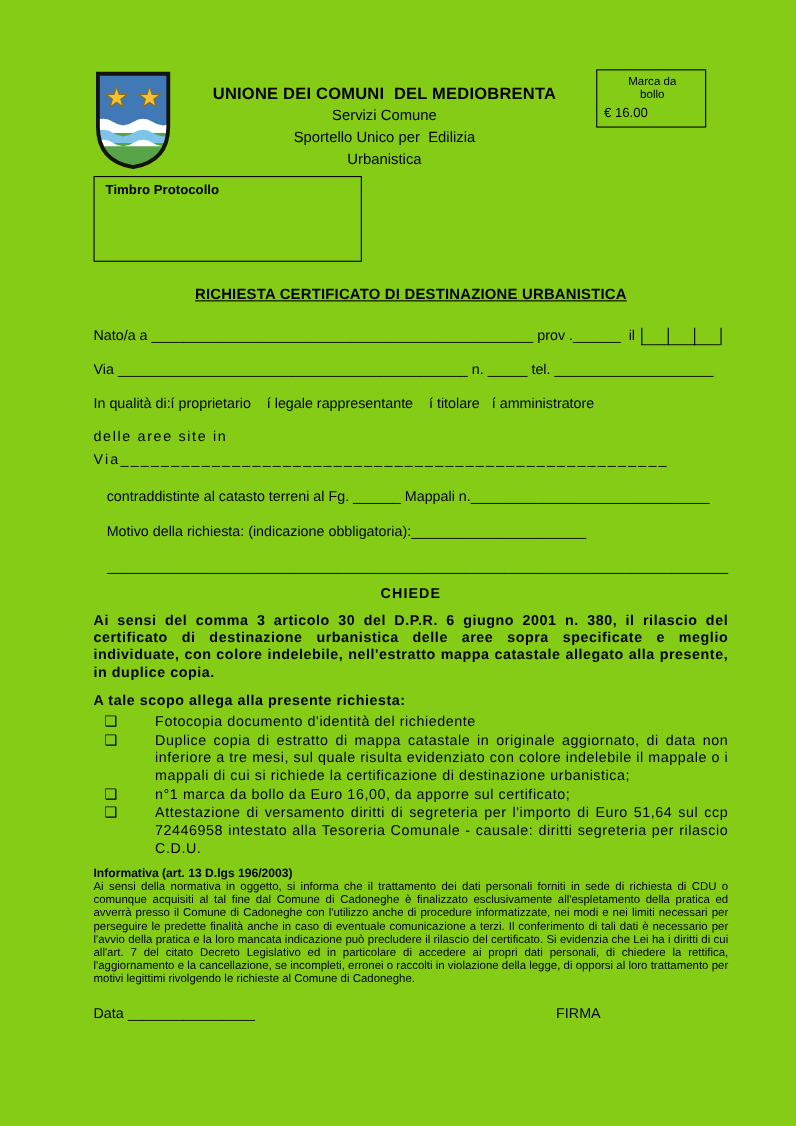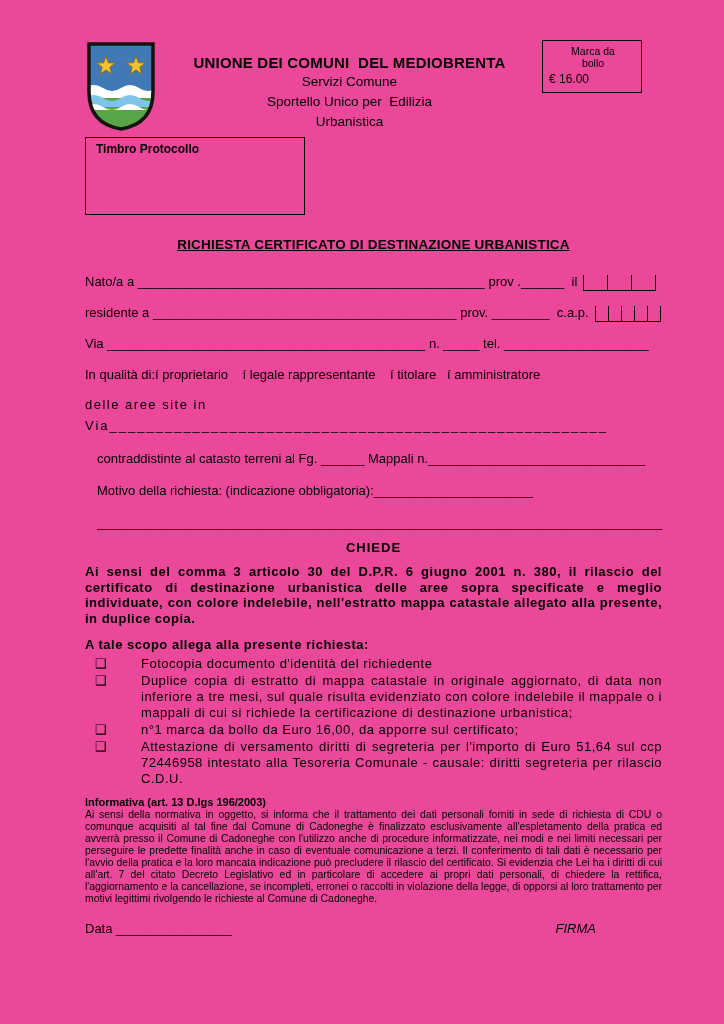--- a/index.html
+++ b/index.html
@@ -1,42 +1,42 @@
 <!DOCTYPE html>
 <html><head>
 <meta charset="utf-8">
 <style>
   html,body{margin:0;padding:0;background:#ffffff;}
   .page{
     position:relative;
     width:724px;height:1024px;
-    background:#ec4899;
+    background:#84cc16;
     box-sizing:border-box;
-    padding:40px 62px 0 85px;
+    padding:63px 62px 0 85px;
     font-family:"Liberation Sans",sans-serif;
     color:#000;
     overflow:hidden;
   }
   .pre{white-space:pre;}
   
   .header{display:flex;align-items:flex-start;}
   .logo{width:72px;height:92px;flex:0 0 72px;}
   .header-center{flex:1;text-align:center;padding-top:14px;}
   .org{font-size:15px;font-weight:bold;letter-spacing:.2px;}
   .dept{font-size:13.5px;line-height:18px;margin-top:2px;}
   .dept:first-of-type{margin-top:10px;}
   .stamp-box{
     flex:0 0 88px;width:88px;margin-top:0;margin-right:20px;
     border:1px solid #000;padding:4px 4px 6px 6px;box-sizing:content-box;
   }
   .stamp-l{font-size:10.5px;text-align:center;line-height:12px;}
   .stamp-amount{font-size:12px;text-align:left;margin-top:3px;}
   
   .protocol-box{
-    margin-top:5px;width:220px;height:78px;
+    margin-top:5px;width:244px;height:78px;
     border:1px solid #000;box-sizing:border-box;
   }
   .protocol-box span{display:block;padding:4px 0 0 10px;font-size:12px;font-weight:bold;}
   
   .doc-title{
     margin-top:22px;text-align:center;font-size:13.5px;font-weight:bold;
     text-decoration:underline;letter-spacing:.2px;
   }
   
   .form{margin-top:21px;font-size:13px;}
@@ -58,21 +58,21 @@
   .attach-intro{margin-top:11px;font-size:13px;font-weight:bold;letter-spacing:.5px;}
   .attach-list{margin-top:4px;}
   .attach-item{display:flex;margin-top:1px;}
   .attach-marker{flex:0 0 46px;padding-left:10px;font-size:13px;line-height:16px;}
   .attach-text{flex:1;font-size:13px;line-height:16px;text-align:justify;letter-spacing:.5px;}
   
   .privacy-heading{margin-top:9px;font-size:11px;font-weight:bold;}
   .privacy-body{margin-top:1px;font-size:10.4px;line-height:12px;text-align:justify;}
   
   .footer{margin-top:16px;display:flex;justify-content:space-between;font-size:13px;text-align:center;}
-  .footer .firma{margin-right:66px;font-style:italic;}
+  .footer .firma{margin-right:116px;}
 </style>
 </head>
 <body>
 
 <div class="page">
 
   <div class="header">
     <div class="logo">
       <svg width="72" height="92" viewBox="0 0 72 92" xmlns="http://www.w3.org/2000/svg">
         <defs>
@@ -116,30 +116,20 @@
 
     <div class="fline row">
       <span class="pre">Nato/a a ________________________________________________ prov .______  il</span>
       <span class="cellgroup">
         <span class="cell dcell"></span>
         <span class="cell dcell"></span>
         <span class="cell dcell"></span>
       </span>
     </div>
 
-    <div class="fline row">
-      <span class="pre">residente a __________________________________________ prov. ________  c.a.p.</span>
-      <span class="cellgroup">
-        <span class="cell ccell"></span>
-        <span class="cell ccell"></span>
-        <span class="cell ccell"></span>
-        <span class="cell ccell"></span>
-        <span class="cell ccell"></span>
-      </span>
-    </div>
 
     <div class="fline">Via ____________________________________________ n. _____ tel. ____________________</div>
 
     <div class="fline">In qualità di:í proprietario    í legale rappresentante    í titolare   í amministratore</div>
 
     <div class="area-block">
       <div>delle aree site in</div>
       <div class="area-line2">Via______________________________________________________</div>
     </div>
 

